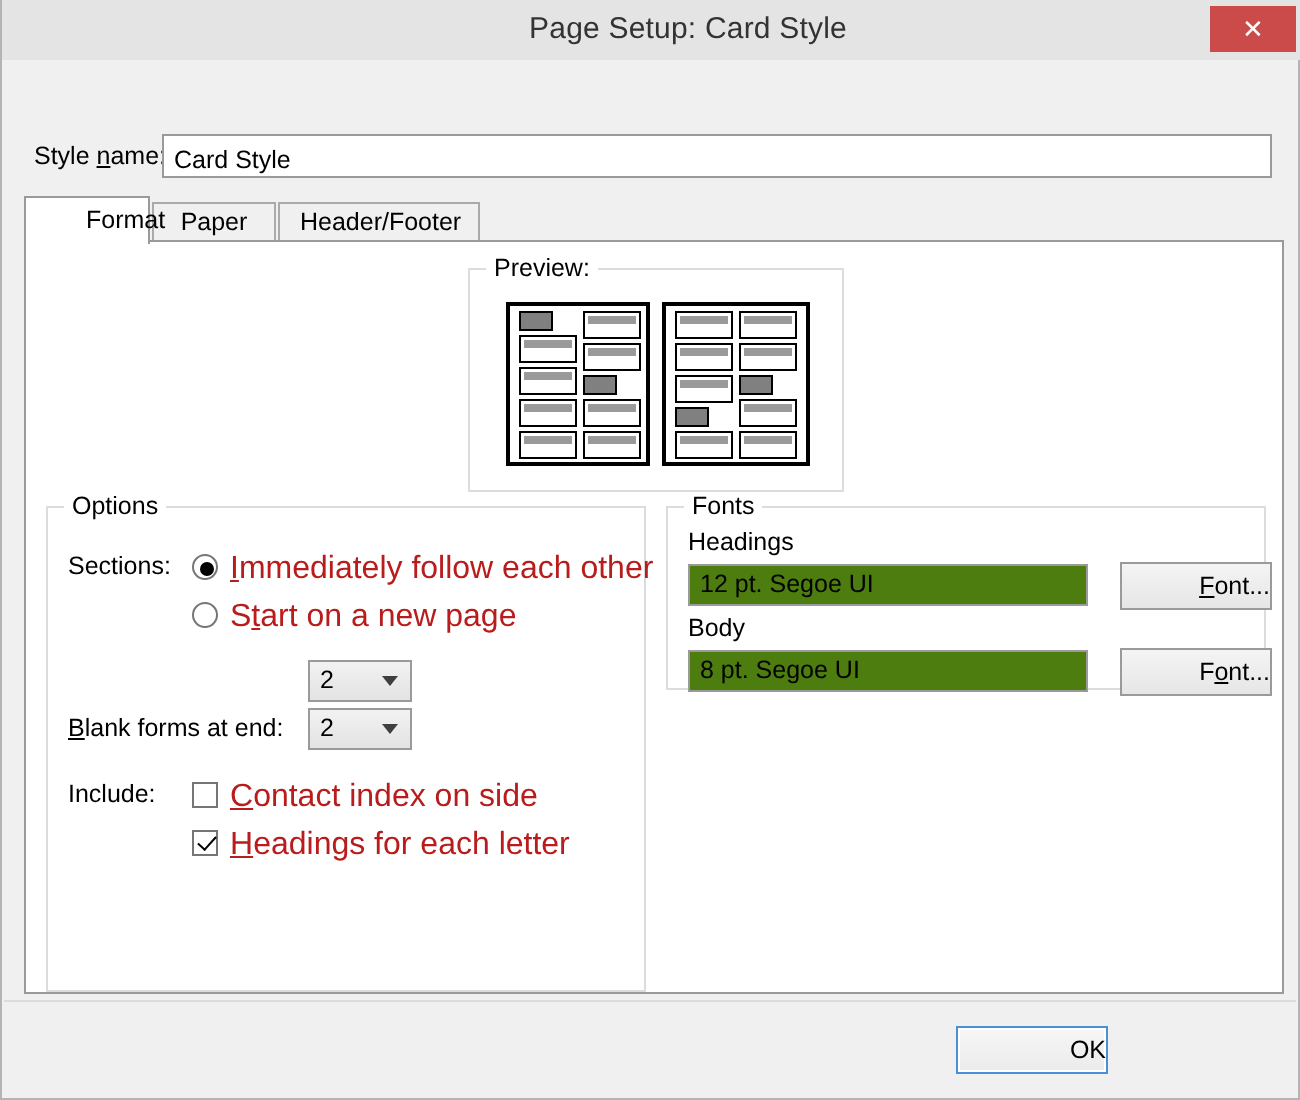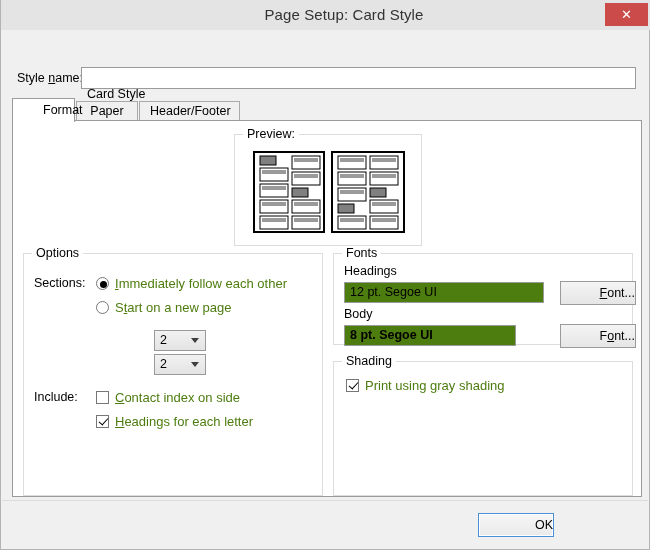--- a/index.html
+++ b/index.html
@@ -69,21 +69,21 @@
     position: absolute; left: 15px; top: 41px;
     font-size: 12.5px; color: #000;
   }
   #stylename-input {
     position: absolute; left: 79px; top: 37px;
     width: 555px; height: 22px;
     background: #ffffff;
     border: 1px solid #9a9a9a;
     font-size: 12.5px;
     color: #000;
-    padding: 16px 0 0 5px;
+    padding: 2px 0 0 5px;
     line-height: 20px;
     font-family: "Liberation Sans", sans-serif;
   }
 
   
   #tabstrip {
     position: absolute; left: 10px; top: 68px;
     width: 630px; height: 23px;
   }
   .tab {
@@ -176,21 +176,21 @@
     content: "";
     position: absolute;
     left: 4px; top: 0px;
     width: 4px; height: 8px;
     border: solid #000000;
     border-width: 0 1.6px 1.6px 0;
     transform: rotate(42deg);
   }
   .ctl-label {
     position: absolute; left: 19px; top: 0px;
-    font-size: 13px; color: #4d7c0f; white-space: nowrap;
+    font-size: 16px; color: #b91c1c; white-space: nowrap;
   }
   u { text-decoration: underline; }
 
   
   .combo {
     position: absolute;
     height: 21px;
     background: linear-gradient(#f2f2f2, #e3e3e3);
     border: 1px solid #9a9a9a;
     cursor: default;
@@ -359,20 +359,21 @@
         <div class="radio-row" style="left:72px; top:46px;">
           <span class="radio-box"></span>
           <span class="ctl-label"><span>S</span><u>t</u><span>art on a new page</span></span>
         </div>
 
         <div class="combo" style="left:130px; top:76px; width:52px;">
           <span class="cval">2</span>
           <span class="arrow"></span>
         </div>
 
+        <span class="lbl" style="left:10px; top:103px;"><span></span><u>B</u><span>lank forms at end:</span></span>
         <div class="combo" style="left:130px; top:100px; width:52px;">
           <span class="cval">2</span>
           <span class="arrow"></span>
         </div>
 
         <span class="lbl" style="left:10px; top:136px;">Include:</span>
 
         <div class="check-row" style="left:72px; top:136px;">
           <span class="check-box"></span>
           <span class="ctl-label"><span></span><u>C</u><span>ontact index on side</span></span>
@@ -387,33 +388,26 @@
       <div class="groupbox" id="gb-fonts">
         <span class="gb-title">Fonts</span>
 
         <span class="lbl" style="left:10px; top:10px;">Headings</span>
         <div class="fontbox" style="left:10px; top:28px; width:200px;">
           <span>12 pt. Segoe UI</span>
         </div>
         <div class="btn" style="left:226px; top:27px; width:76px; height:24px; line-height:22px;"><span></span><u>F</u><span>ont...</span></div>
 
         <span class="lbl" style="left:10px; top:53px;">Body</span>
-        <div class="fontbox" style="left:10px; top:71px; width:172px;font-weight:bold;">
+        <div class="fontbox" style="left:10px; top:71px; width:200px;">
           <span>8 pt. Segoe UI</span>
         </div>
         <div class="btn" style="left:226px; top:70px; width:76px; height:24px; line-height:22px;"><span>F</span><u>o</u><span>nt...</span></div>
       </div>
 
-      <div class="groupbox" id="gb-shading">
-        <span class="gb-title">Shading</span>
-        <div class="check-row" style="left:12px; top:16px;">
-          <span class="check-box checked"></span>
-          <span class="ctl-label"><span>Print using </span><u>g</u><span>ray shading</span></span>
-        </div>
-      </div>
 
     </div>
   </div>
 
   <div id="footer">
     <div class="btn" id="ok-button">OK</div>
   </div>
 
 </div>
 

